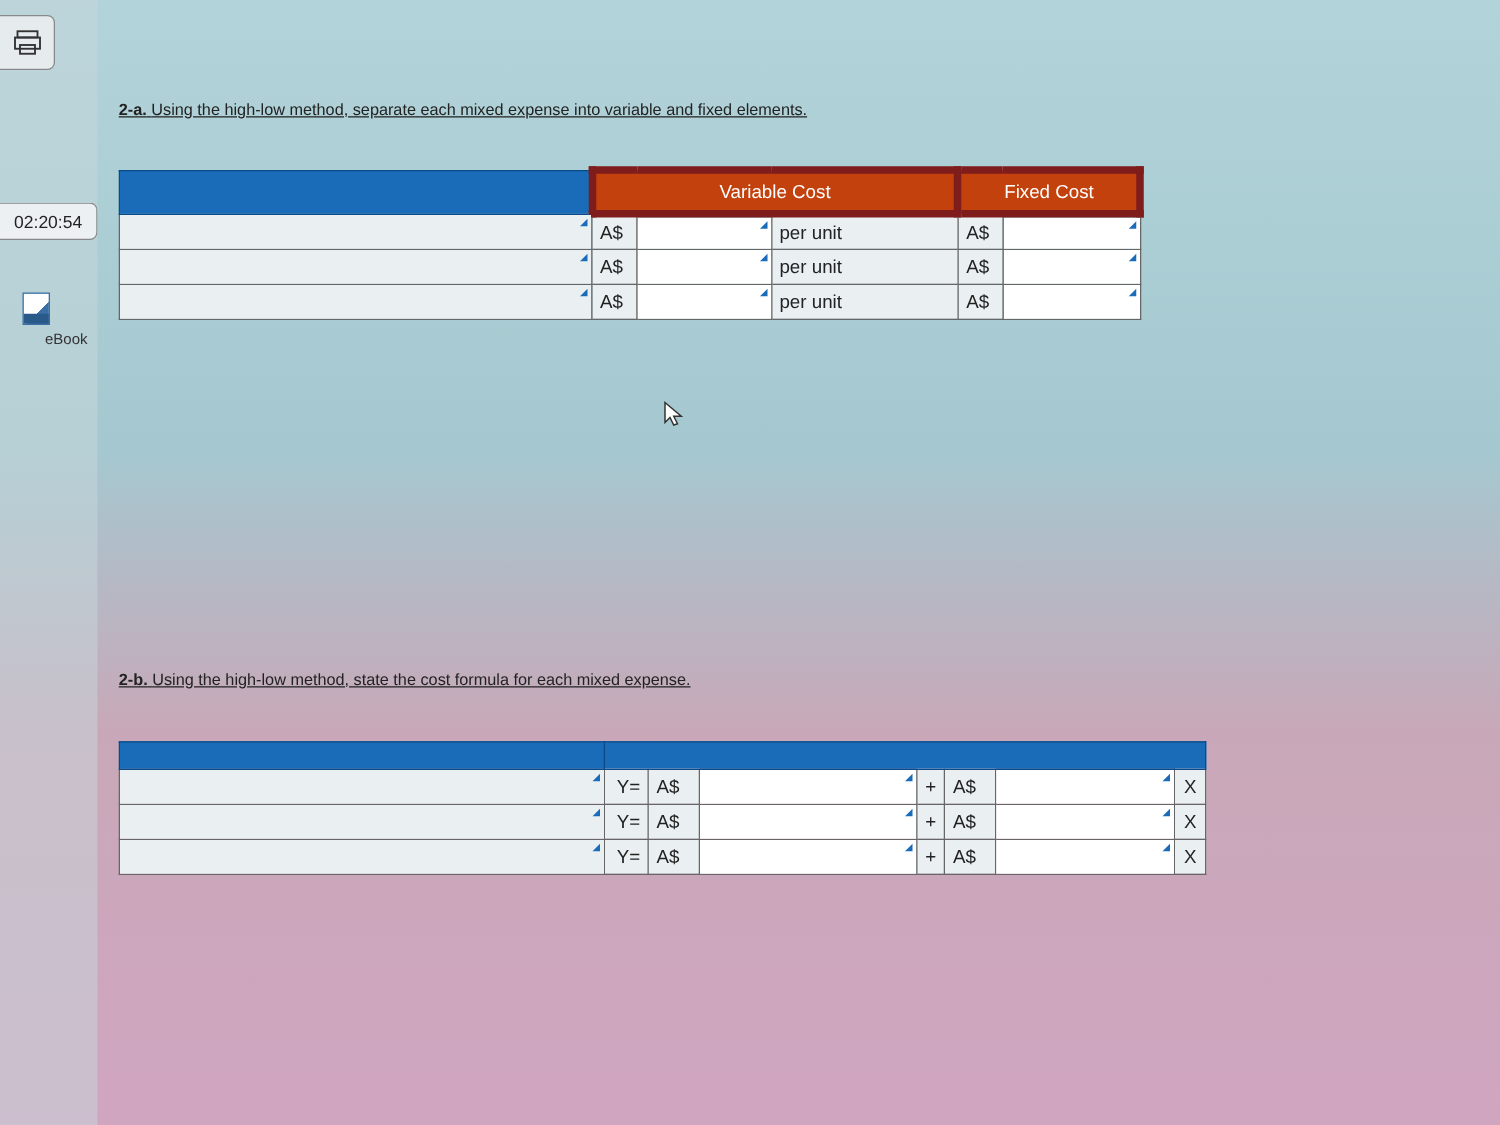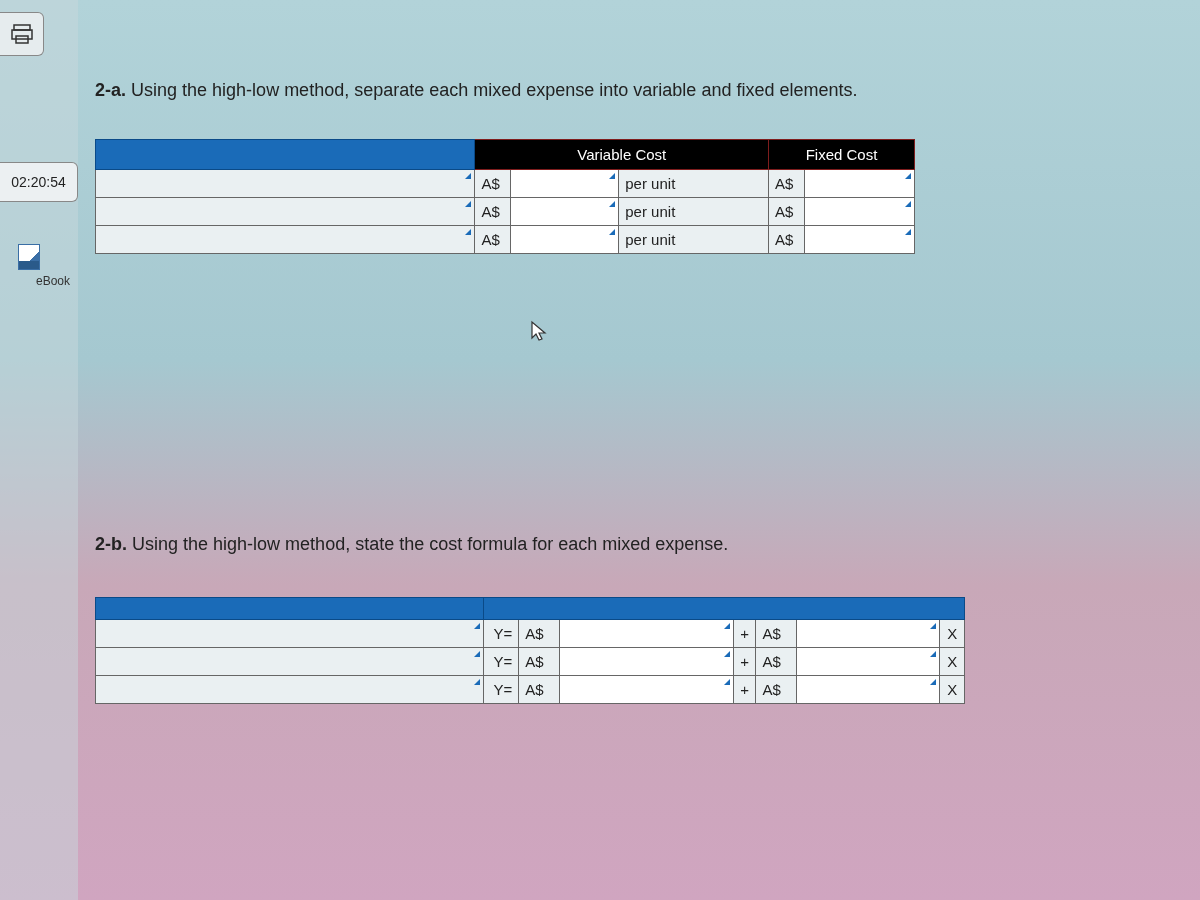--- a/index.html
+++ b/index.html
@@ -33,21 +33,21 @@
       align-items: center;
       justify-content: center;
       font-size: 20px;
     }
     
     .timer-tab {
       background: #ecf0f2;
       border: 1px solid #888;
       border-left: none;
       border-radius: 0 6px 6px 0;
-      height: 40px;
+      height: 30px;
       width: 78px;
       margin-top: 106px;
       display: flex;
       align-items: center;
       justify-content: center;
       font-size: 14px;
       color: #222;
     }
     
     .ebook-tab {
@@ -77,39 +77,40 @@
     }
     
     .content {
       position: absolute;
       left: 95px;
       top: 80px;
       right: 60px;
     }
     
     .question-text {
-      font-size: 18px;
+      font-size: 13px;
       color: #222;
       margin-bottom: 38px;
+      text-decoration: underline;
     }
     .question-text .bold { font-weight: bold; }
     
     
     .table-2a {
       border-collapse: collapse;
       width: 820px;
     }
     .table-2a th {
-      background: #000000;
+      background: #c2410c;
       color: #fff;
       font-weight: normal;
       font-size: 15px;
       text-align: center;
       padding: 6px 8px;
-      border: 1px solid #7f1d1d;
+      border: 6px solid #7f1d1d;
     }
     .table-2a td {
       border: 1px solid #666;
       background: #eaf0f2;
       font-size: 15px;
       color: #222;
       padding: 0;
       height: 28px;
     }
     .table-2a .blank-th {

